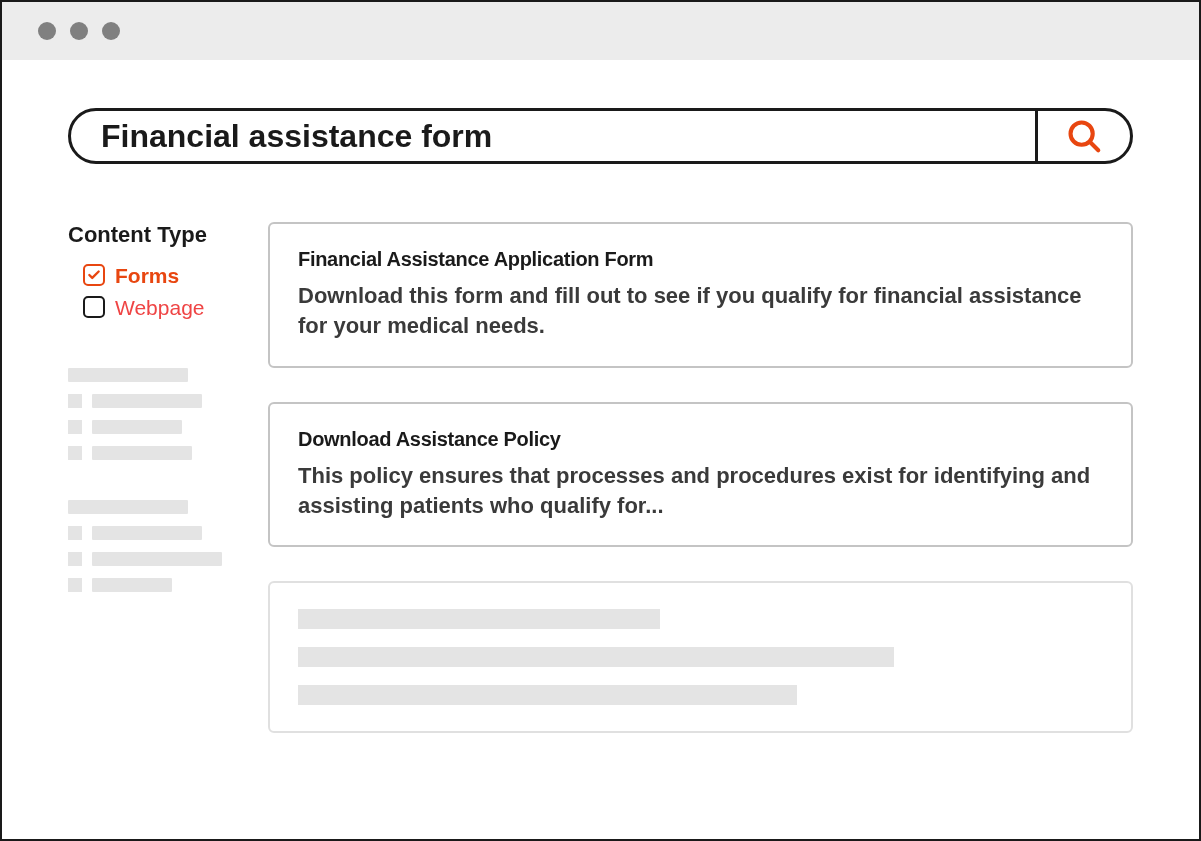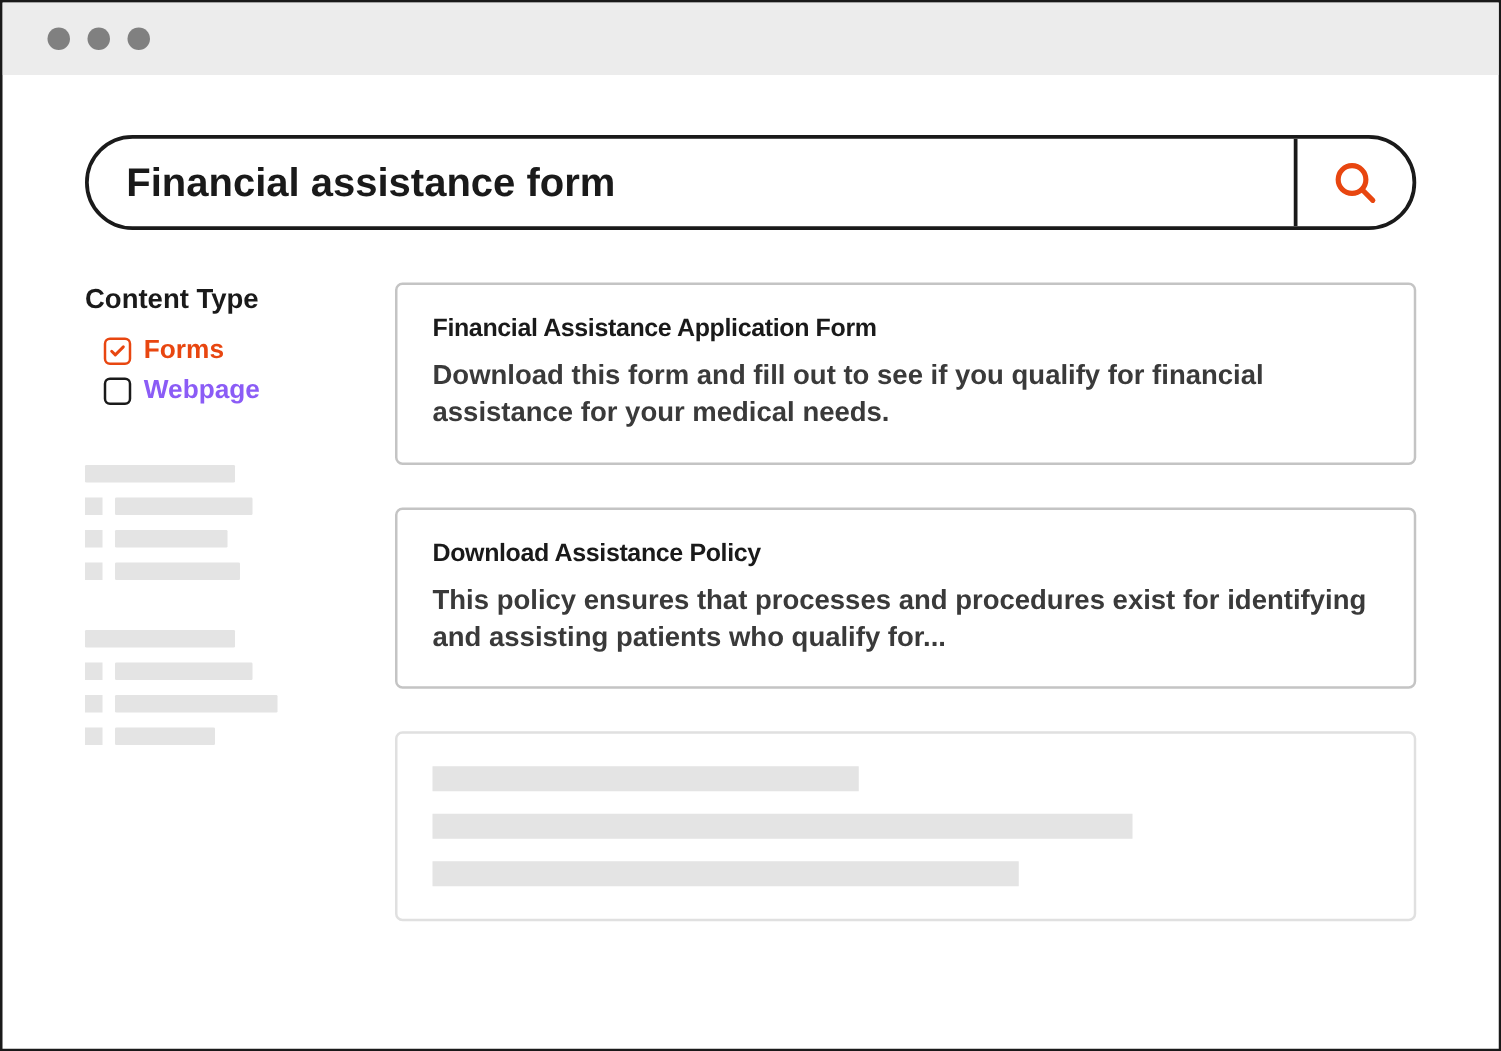--- a/index.html
+++ b/index.html
@@ -30,21 +30,21 @@
       background: #808080;
     }
     .content {
       padding: 48px 66px 0 66px;
     }
     .search-bar {
       display: flex;
       align-items: stretch;
       border: 3px solid #1a1a1a;
       border-radius: 40px;
-      height: 76px;
+      height: 56px;
       overflow: hidden;
     }
     .search-input {
       flex: 1;
       border: none;
       outline: none;
       font-size: 32px;
       font-weight: 600;
       color: #1a1a1a;
       padding: 0 30px;
@@ -58,58 +58,57 @@
       width: 92px;
       display: flex;
       align-items: center;
       justify-content: center;
       background: transparent;
       border: none;
       cursor: pointer;
     }
     .main-area {
       display: flex;
-      margin-top: 42px;
-      gap: 48px;
+      margin-top: 58px;
     }
     .sidebar {
       width: 200px;
       flex-shrink: 0;
     }
     .filter-heading {
       font-size: 22px;
       font-weight: 700;
       color: #1a1a1a;
       margin-bottom: 16px;
     }
     .filter-option {
       display: flex;
-      align-items: flex-end;
+      align-items: flex-start;
       gap: 10px;
       margin-bottom: 8px;
       cursor: pointer;
       padding-left: 15px;
     }
     .checkbox {
       width: 22px;
       height: 22px;
       border: 2.5px solid #1a1a1a;
       border-radius: 5px;
       display: flex;
       align-items: center;
       justify-content: center;
       flex-shrink: 0;
     }
     .checkbox.checked {
       border-color: #E84610;
     }
     .filter-label {
       font-size: 21px;
-      color: #8b5cf6;
-      font-weight: 700;
+      color: #ef4444;
+      font-weight: 400;
     }
     .filter-label.active {
       color: #E84610;
       font-weight: 700;
     }
     .skeleton-group {
       margin-top: 48px;
     }
     .skeleton-group + .skeleton-group {
       margin-top: 40px;

